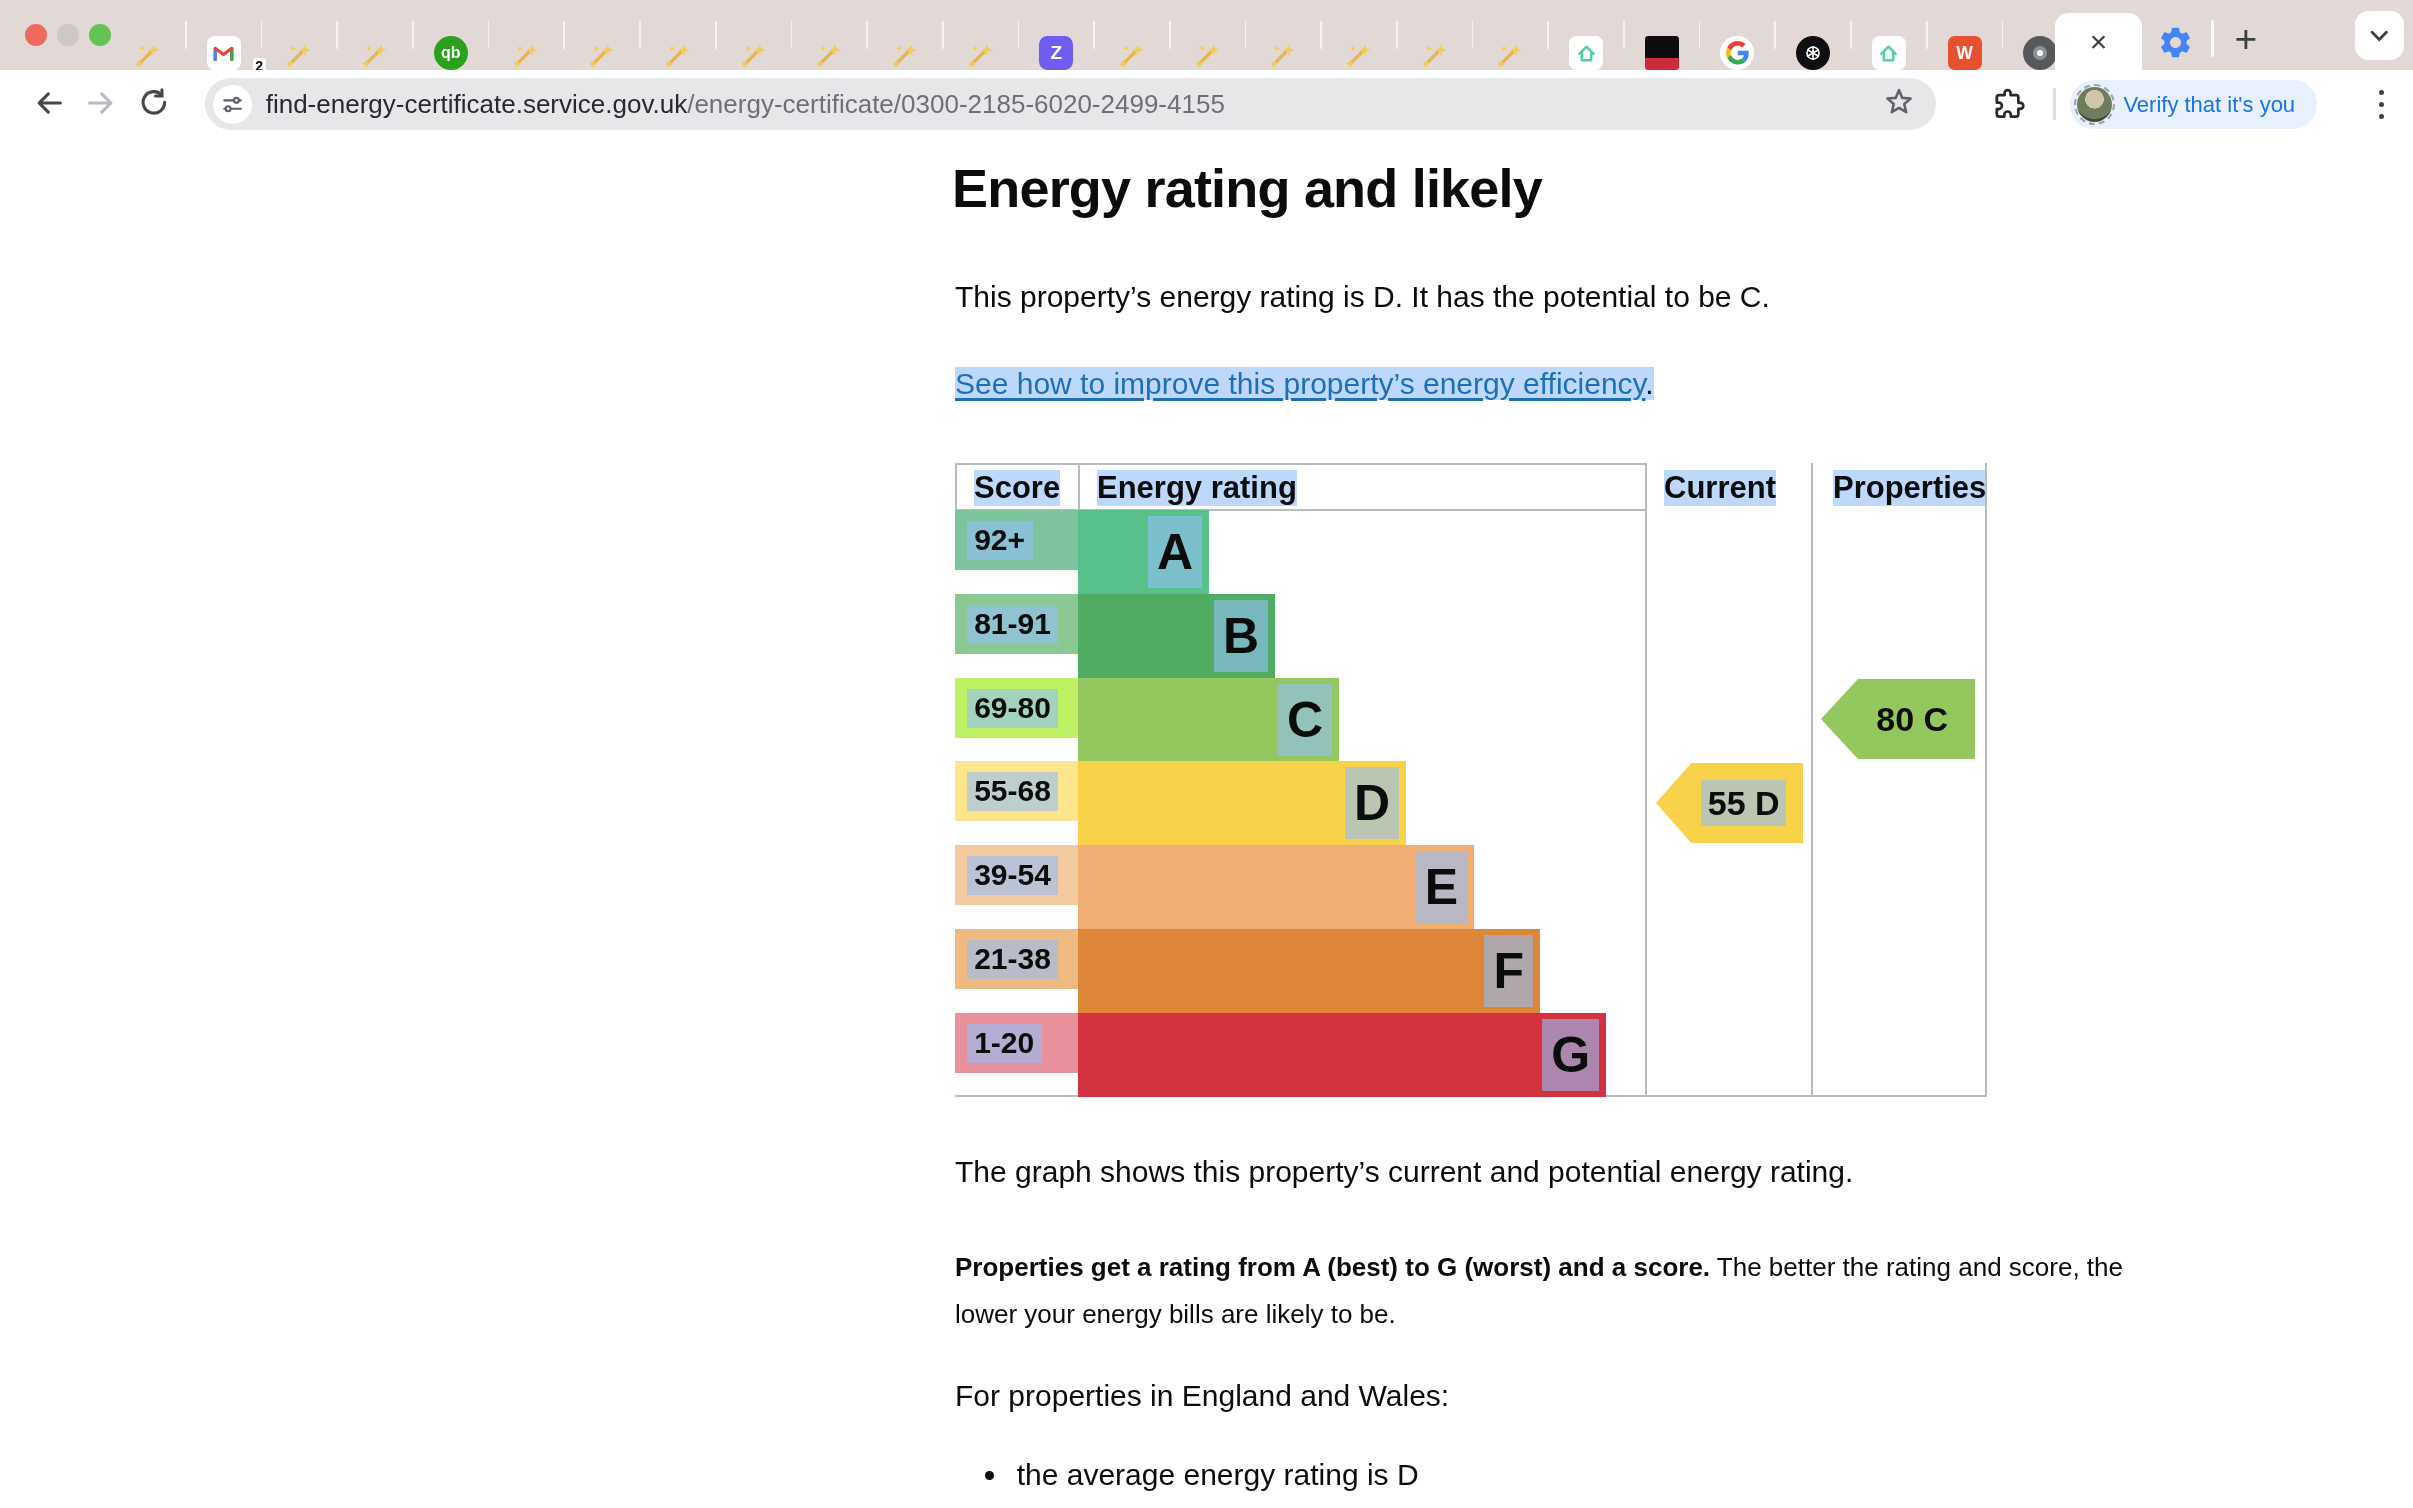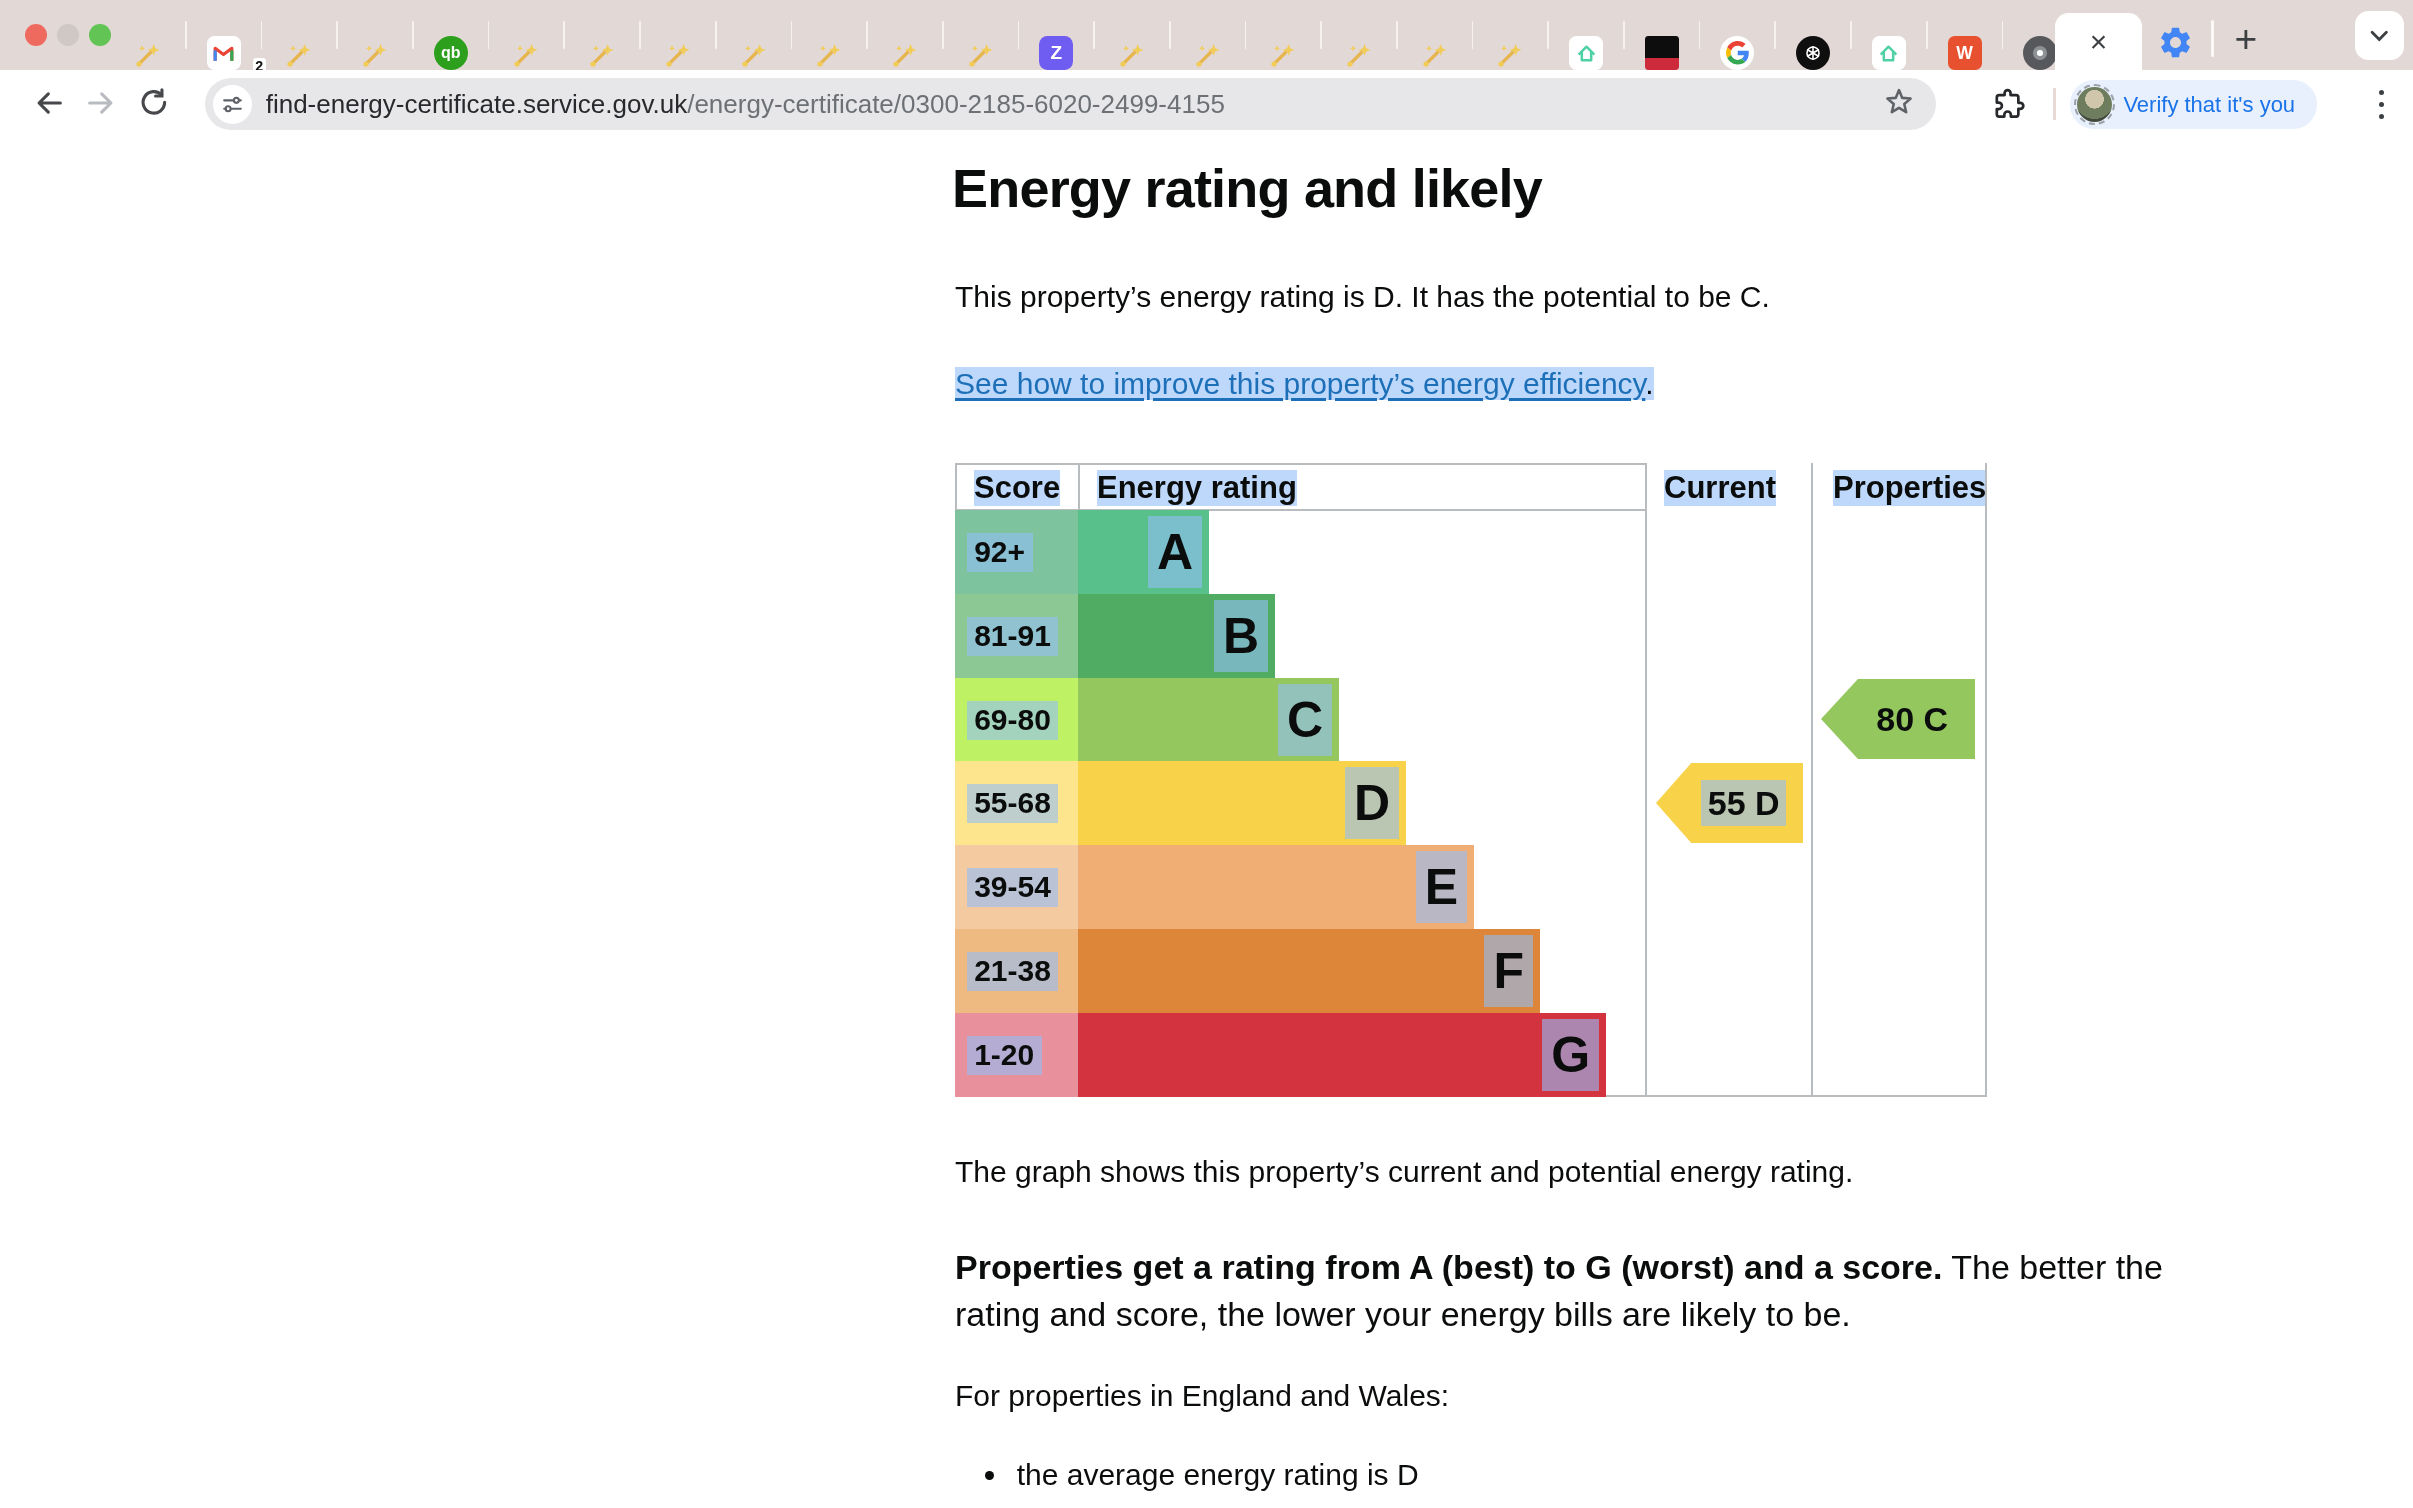--- a/index.html
+++ b/index.html
@@ -53,30 +53,30 @@
   h2.page-title { position:absolute; left:952px; top:18.4px; font-size:54px; font-weight:700; letter-spacing:-0.8px; }
   .intro { position:absolute; left:955px; top:141px; font-size:30px; width:1257px; }
   .improve { position:absolute; left:955px; top:228px; font-size:30px;border-radius:11px; }
   .improve a { color:var(--link,#1d70b8); text-decoration:underline; text-underline-offset:4.2px; }
   .improve .dot { color:#0b0c0c; }
 
   .epc { position:absolute; left:955px; top:324px; width:1032px; height:634px; font-weight:700; }
   .hline, .vline { position:absolute; background:#b9bcbe; }
   .epc-header-label { position:absolute; top:6.7px; font-size:31px; }
   .band-row { position:absolute; left:0; width:690px; height:84px; }
-  .score-cell { position:absolute; left:0; top:0; width:123px; height:84px; display:flex; align-items:center; }
+  .score-cell { position:absolute; left:0; top:0; width:123px; height:60px; display:flex; align-items:center; }
   .score-cell .sel { margin-left:11.7px; padding:2.5px 7.5px; font-size:30px; }
   .band-bar { position:absolute; left:123px; top:0; height:84px; }
   .band-letter { position:absolute; right:6.7px; top:5.9px; font-size:50px; line-height:72px; padding:0 9.2px; }
   .arrow { position:absolute; height:80px; display:flex; align-items:center; justify-content:center;
     clip-path:polygon(0 50%, 24% 0, 100% 0, 100% 100%, 24% 100%); padding-left:28.5px; }
   .arrow .lbl { font-size:34px; padding:3.4px 6.7px; white-space:nowrap; }
 
   .caption { position:absolute; left:955px; top:1016px; font-size:30px; width:1257px; }
-  .ratings { position:absolute; left:955px; top:1105px; font-size:34px; line-height:47px; width:1224px; }
+  .ratings { position:absolute; left:955px; top:1105px; font-size:26px; line-height:47px; width:1224px; }
   .ratings b { font-weight:700; }
   .region { position:absolute; left:955px; top:1240px; font-size:30px; }
   .bullets { position:absolute; left:1010px; top:1317px; font-size:30px; }
   .bullets li { margin-bottom:11.7px; line-height:37px; padding-left:6.7px; }
   svg { display:block; }
 </style>
 </head>
 <body>
 
 <div class="tabstrip">

